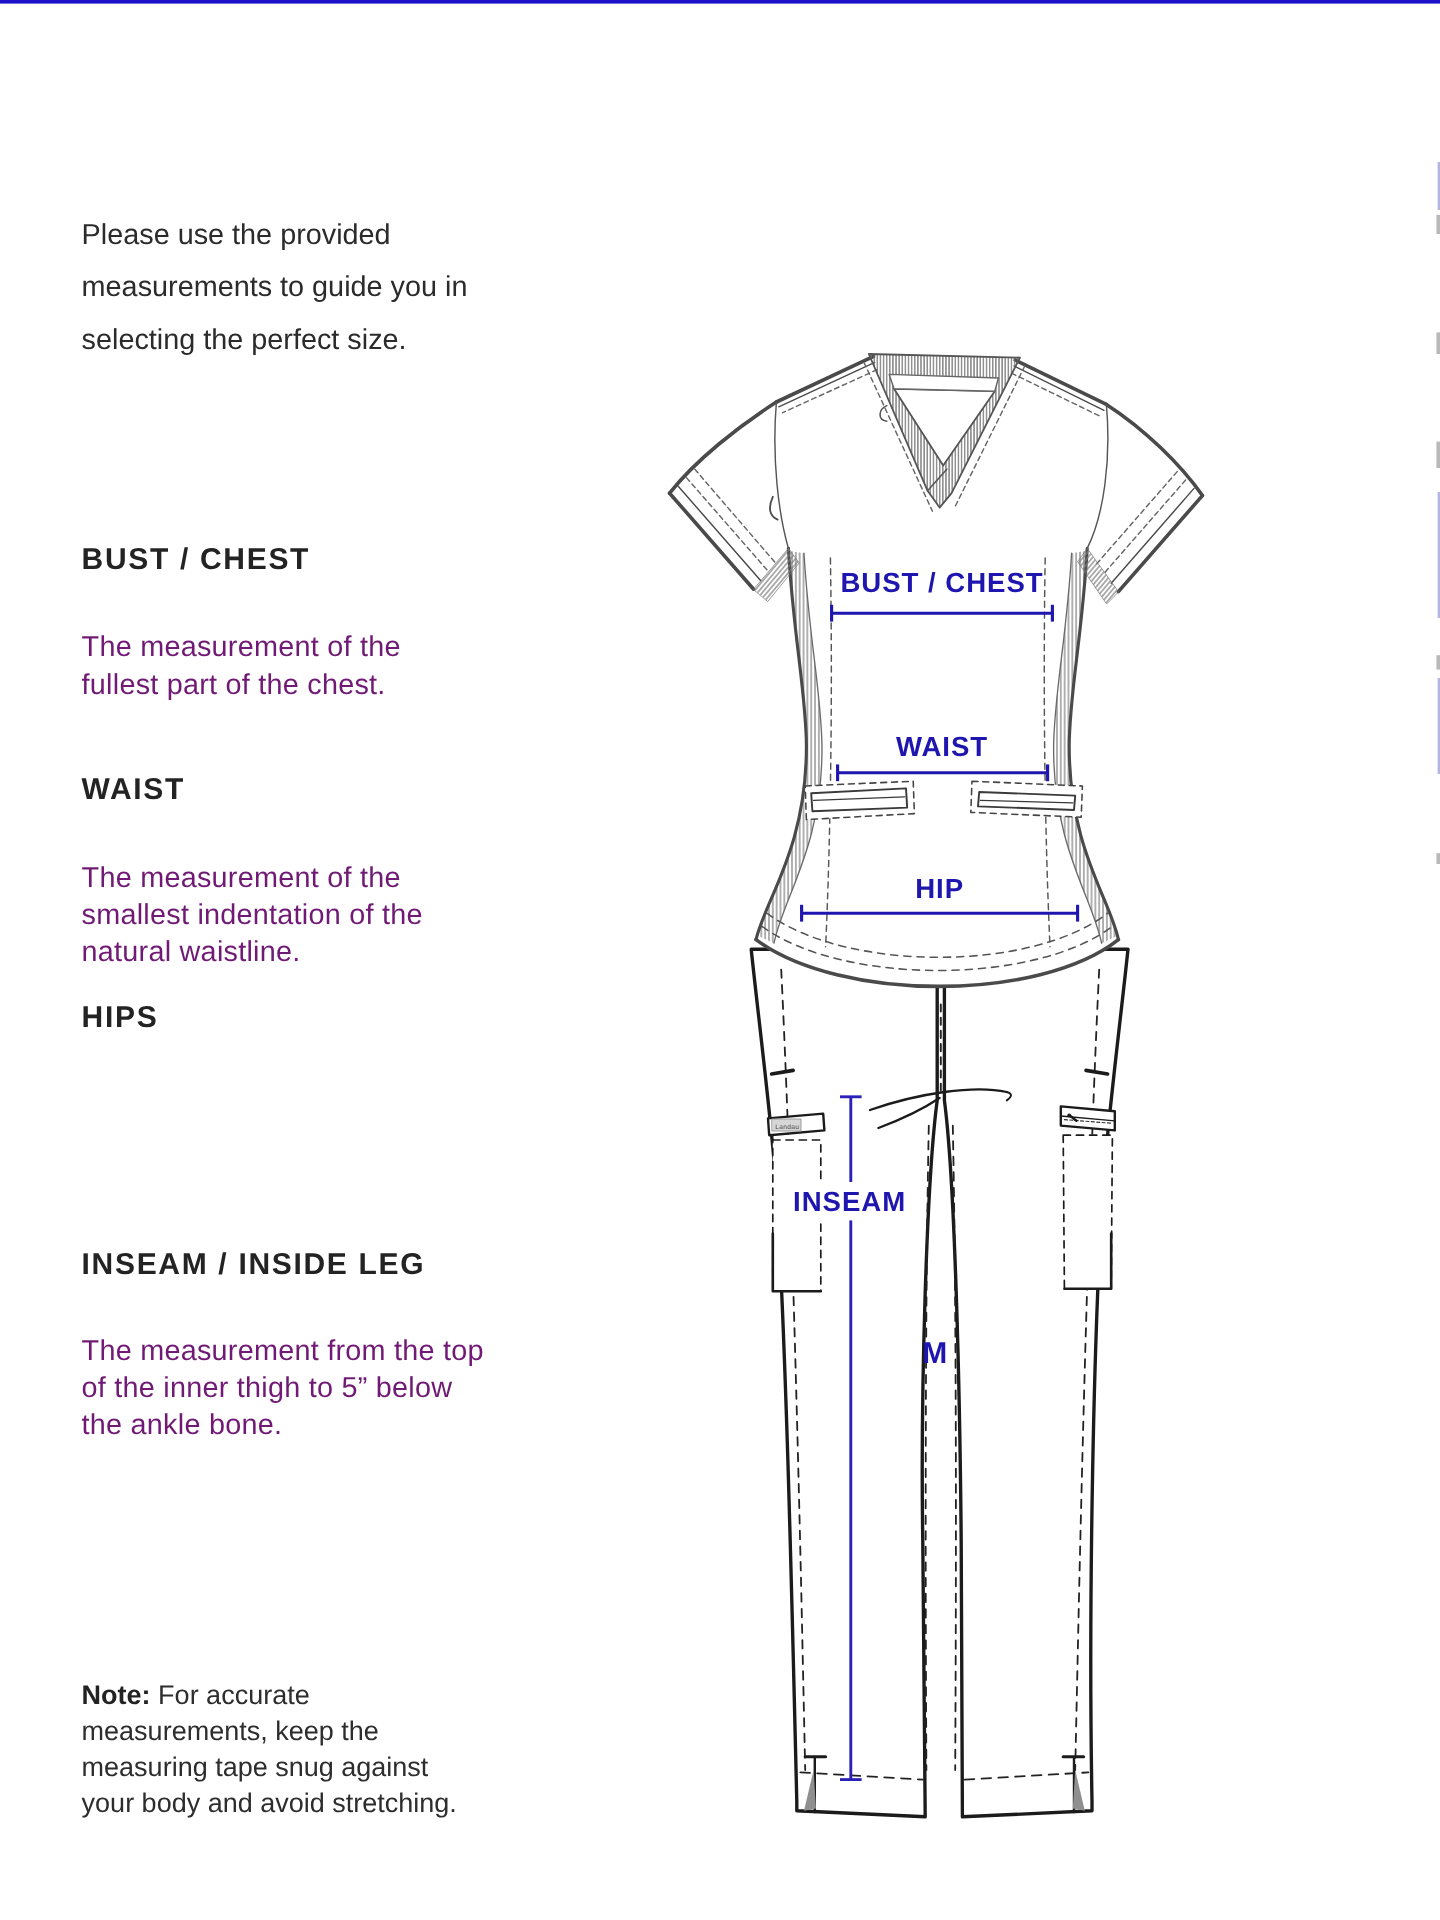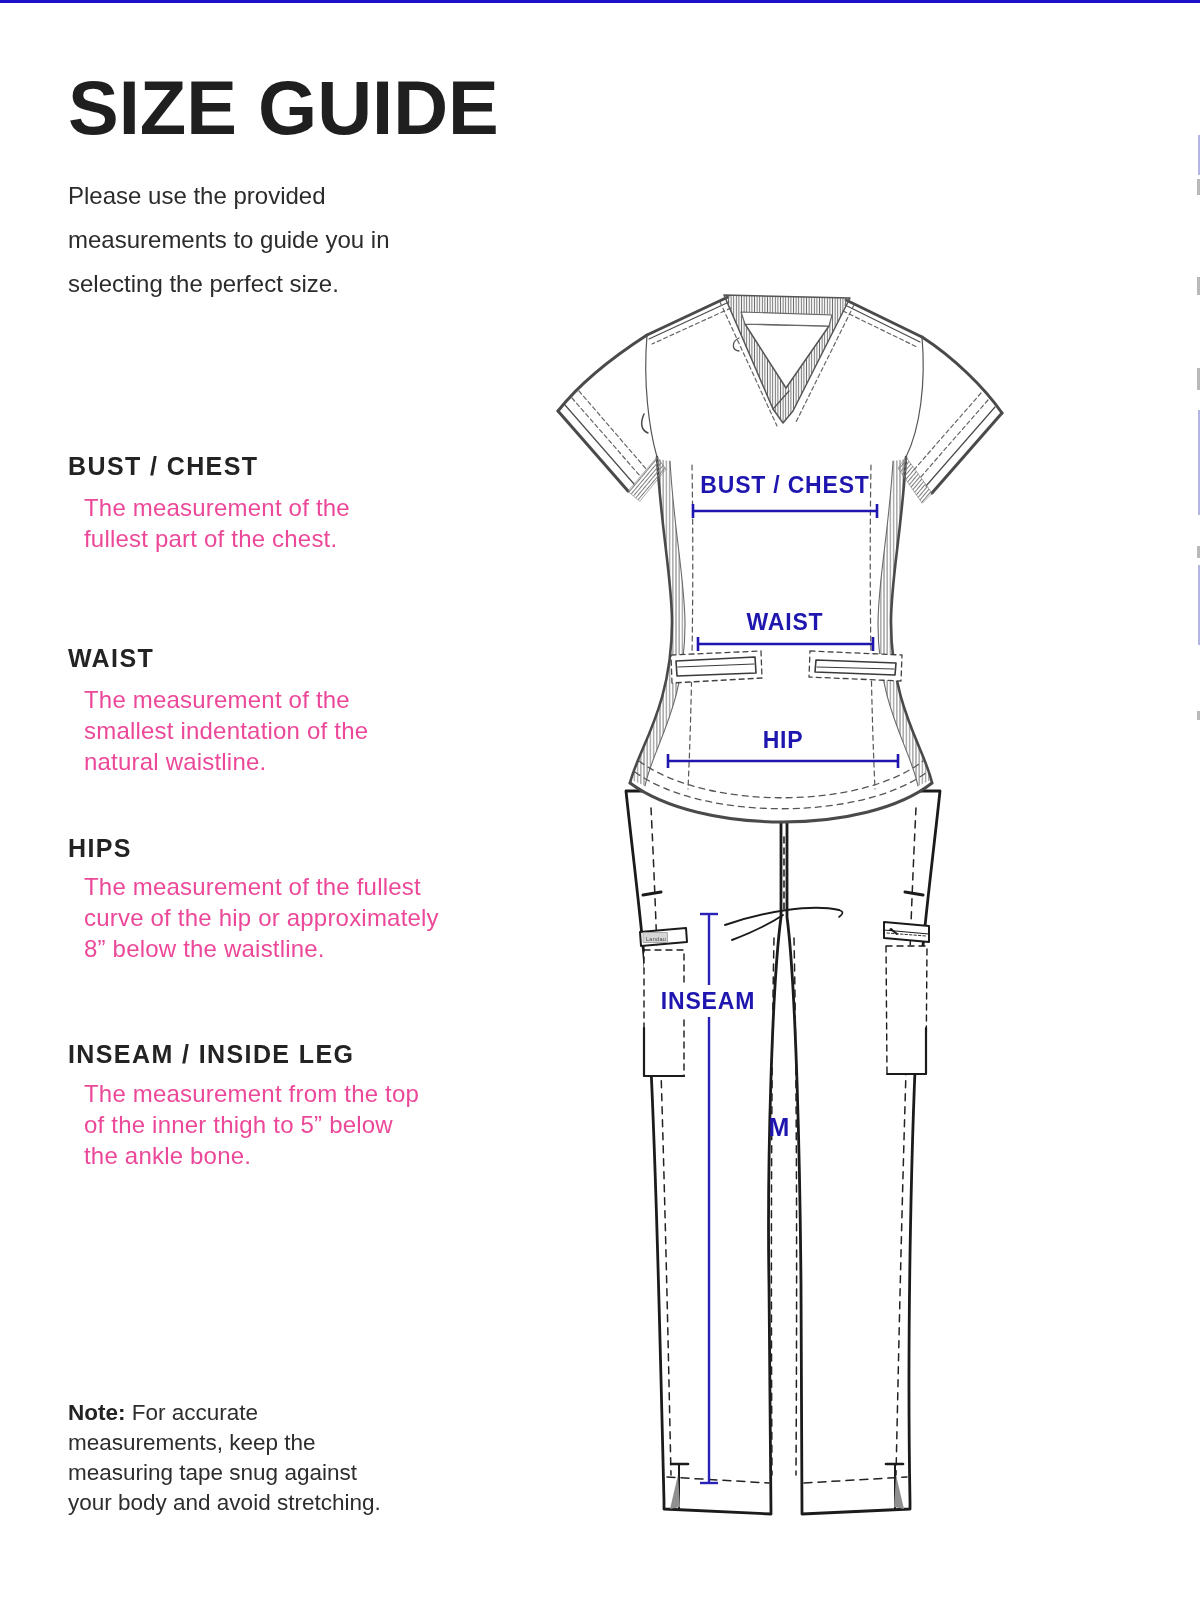--- a/index.html
+++ b/index.html
@@ -21,23 +21,23 @@
     position:absolute; left:68px; top:174px; width:480px;
     font-size:24px; line-height:44px; color:#2b2b2b;
     white-space:pre-line;
   }
   .sec-heading {
     position:absolute; left:68px;
     font-size:25px; font-weight:700; letter-spacing:1.4px;
     color:#232323; white-space:nowrap;
   }
   .sec-desc {
-    position:absolute; left:84px; width:430px;
-    font-size:24px; line-height:31px; color:#ec4899;
-    white-space:pre-line; letter-spacing:0.2px;
+    position:absolute; left:68px; width:430px;
+    font-size:24px; line-height:31px; color:#701a75;
+    white-space:pre-line; letter-spacing:0.2px;margin-top:32px;
   }
   .note {
     position:absolute; left:68px; top:1398px; width:420px;
     font-size:22.5px; line-height:30px; color:#2d2d2d;
   }
   .note .bold { font-weight:700; color:#232323;text-align:center; }
   .note .pre { white-space:pre-line; }
 
   .diagram-wrap { position:absolute; left:540px; top:283px; width:470px; height:1250px; }
   .diagram-wrap svg { display:block; width:100%; height:100%; }
@@ -45,38 +45,34 @@
   .frag { position:absolute; right:0; }
   .frag.blue { width:2px; background:#b3b6e3; }
   .frag.gray { width:3px; background:#b9b9b9; }
 </style>
 </head>
 <body>
 
 <div id="screen">
   <div class="top-border"></div>
 
-  <div class="page-title">SIZE GUIDE</div>
   <div class="intro">Please use the provided
 measurements to guide you in
 selecting the perfect size.</div>
 
   <div class="sec-heading" style="top:452px;">BUST / CHEST</div>
   <div class="sec-desc" style="top:492px;">The measurement of the
 fullest part of the chest.</div>
 
   <div class="sec-heading" style="top:644px;">WAIST</div>
   <div class="sec-desc" style="top:684px;">The measurement of the
 smallest indentation of the
 natural waistline.</div>
 
   <div class="sec-heading" style="top:834px;text-align:right;">HIPS</div>
-  <div class="sec-desc" style="top:871px;">The measurement of the fullest
-curve of the hip or approximately
-8” below the waistline.</div>
 
   <div class="sec-heading" style="top:1040px;">INSEAM / INSIDE LEG</div>
   <div class="sec-desc" style="top:1078px;">The measurement from the top
 of the inner thigh to 5” below
 the ankle bone.</div>
 
   <div class="note"><span class="bold">Note:</span> <span class="pre">For accurate
 measurements, keep the
 measuring tape snug against
 your body and avoid stretching.</span></div>

